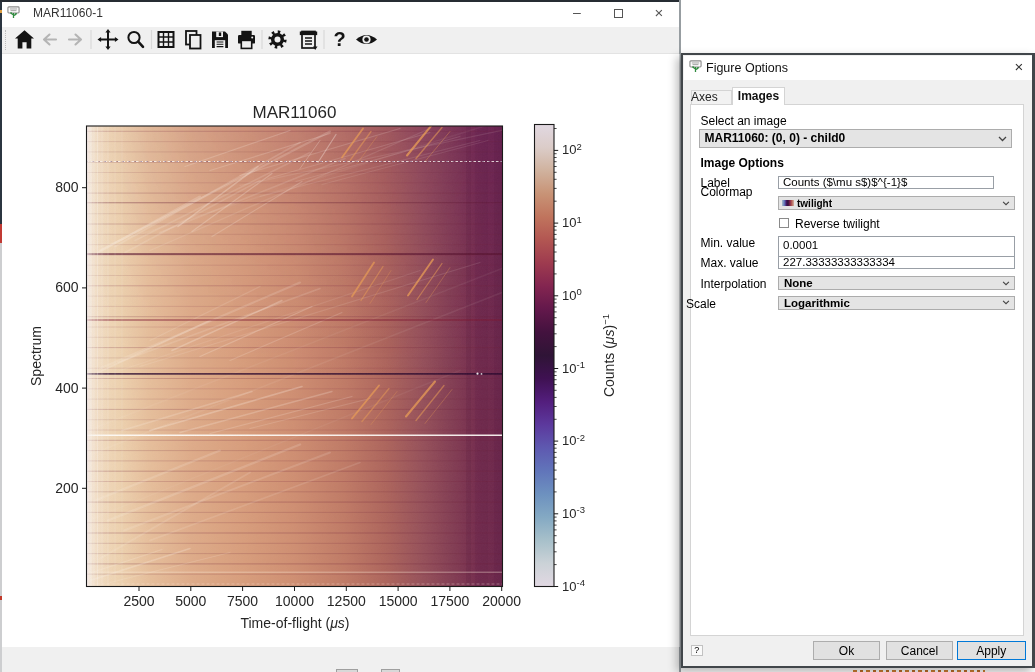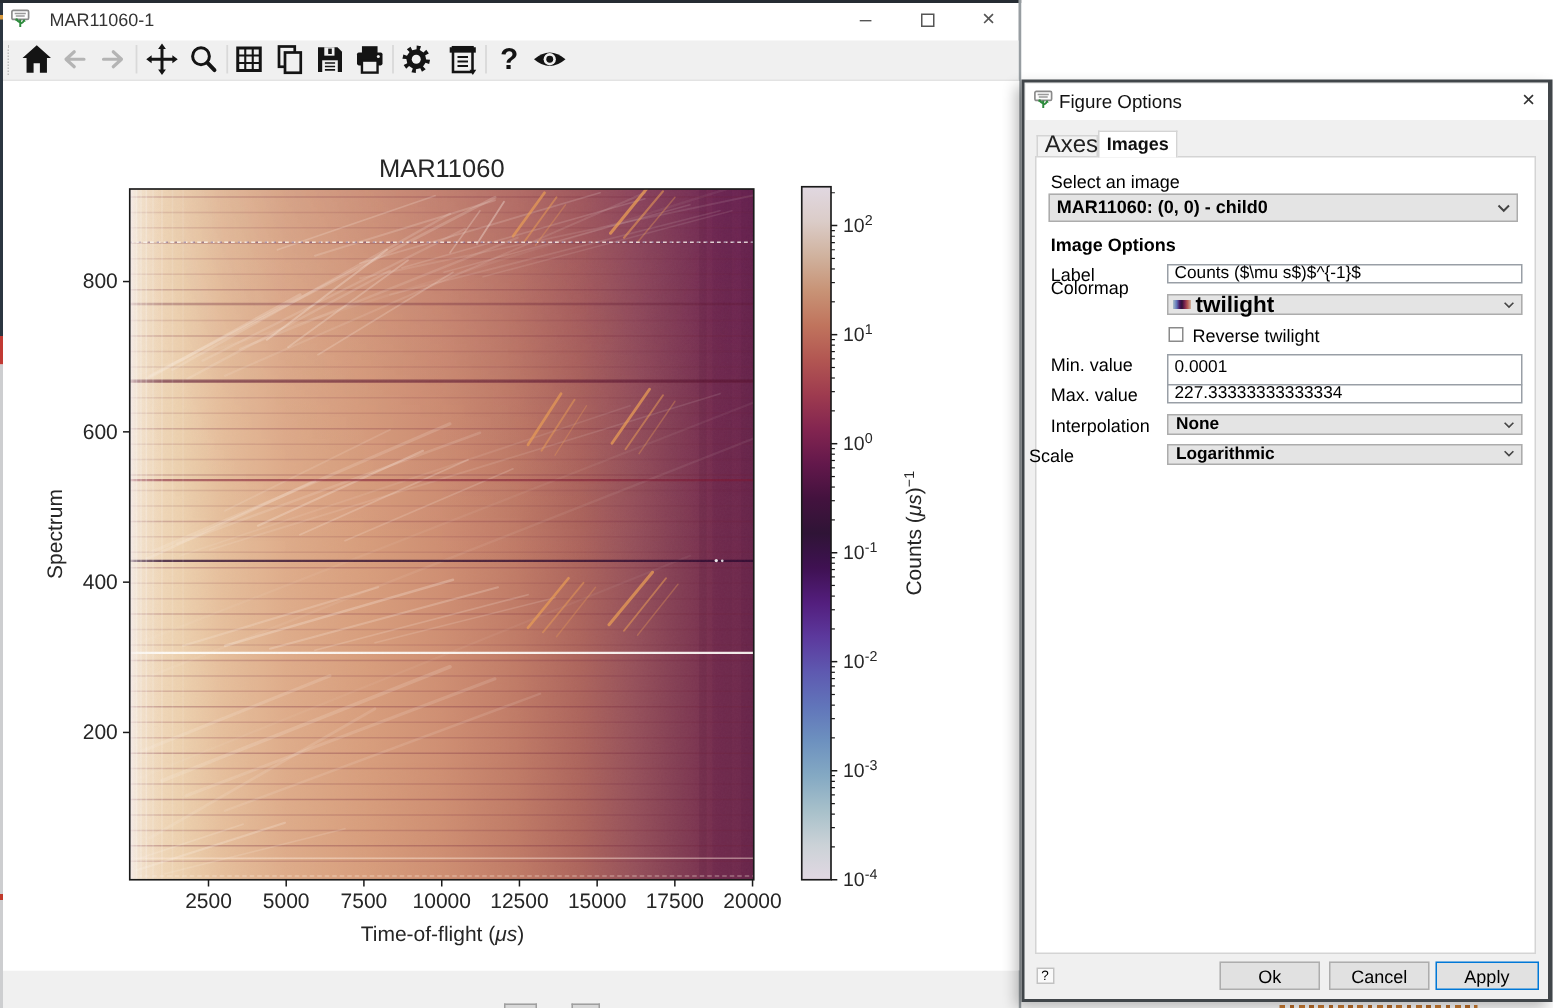--- a/index.html
+++ b/index.html
@@ -389,37 +389,37 @@
 <svg style="position:absolute;left:689px;top:60px" width="13" height="13" viewBox="0 0 14 14">
     <rect x="1" y="1" width="12" height="6.5" rx="1" fill="#fdfdfd" stroke="#8a8a8a" stroke-width="1.2"></rect>
     <path d="M3 3.2 H11 M3.8 5 H10.2" stroke="#9a9a9a" stroke-width="1"></path>
     <path d="M7 7.5 C7 9.5 7 11.5 7 13 M7 9.5 C5.5 9 4.5 8 4.2 6.8 M7 10.5 C8.6 10 9.6 9 9.9 7.6" fill="none" stroke="#2e8b3d" stroke-width="1.4"></path>
     <path d="M4.2 6.8 L3.2 8.2 L5.4 8.4 Z M9.9 7.6 L11 9 L8.8 9.2 Z" fill="#2e8b3d"></path>
   </svg>
 <div class="abs" style="left:706px;top:61px;font-size:12.5px;color:#111">Figure Options</div>
 <div class="abs" style="left:1012px;top:59px;width:14px;height:16px;color:#333;font-size:15px;text-align:center;line-height:16px">×</div>
 
 <div class="abs" style="left:691px;top:89.5px;width:41px;height:14px;background:#f2f2f2;border:1px solid #d4d4d4;border-bottom:none"></div>
-<div class="abs" style="left:691px;top:89.5px;width:41px;height:14px;font-size:16px;color:#222;text-align:right;line-height:14px">Axes</div>
+<div class="abs" style="left:691px;top:89.5px;width:41px;height:14px;font-size:12px;color:#222;text-align:left;line-height:14px">Axes</div>
 <div class="abs" style="left:690px;top:103.5px;width:333.5px;height:532px;background:#fff;border:1px solid #d4d4d4"></div>
 <div class="abs" style="left:732px;top:87px;width:53px;height:17.5px;background:#fff;border:1px solid #d4d4d4;border-bottom:none"></div>
 <div class="abs" style="left:732px;top:89px;width:53px;height:14px;font-size:12px;font-weight:600;color:#111;text-align:center;line-height:14px">Images</div>
 
 <div class="lbl" style="left:700.5px;top:113.5px">Select an image</div>
 <div class="cmb" style="left:698.5px;top:128.5px;width:313.5px;height:19px">MAR11060: (0, 0) - child0</div>
 <svg style="position:absolute;left:998px;top:135.5px" width="9" height="6" viewBox="0 0 9 6">
     <path d="M1 1 L4.5 4.5 L8 1" fill="none" stroke="#444" stroke-width="1.3"></path>
   </svg>
 <div class="lbl" style="left:700.5px;top:156px;font-weight:700">Image Options</div>
 
 <div class="lbl" style="left:700.5px;top:176px">Label</div>
-<div class="inp" style="left:778px;top:175.6px;width:237px;height:13.8px">Counts ($\mu s$)$^{-1}$</div>
+<div class="inp" style="left:778px;top:175.6px;width:216px;height:13.8px">Counts ($\mu s$)$^{-1}$</div>
 
 <div class="lbl" style="left:700.5px;top:185px">Colormap</div>
-<div class="cmb" style="left:778px;top:196.2px;width:237px;height:14px;font-size:15px;padding-left:18px">twilight</div>
+<div class="cmb" style="left:778px;top:196.2px;width:237px;height:14px;font-size:10px;padding-left:18px">twilight</div>
 <svg style="position:absolute;left:782px;top:199.5px" width="12" height="6.5" viewBox="0 0 12 6.5">
     <defs>
       <linearGradient id="sw" x1="0" y1="0" x2="1" y2="0">
         <stop offset="0" stop-color="#a8bfc9"></stop>
         <stop offset="0.2" stop-color="#6175ba"></stop>
         <stop offset="0.38" stop-color="#43125e"></stop>
         <stop offset="0.5" stop-color="#2f1436"></stop>
         <stop offset="0.62" stop-color="#701d4d"></stop>
         <stop offset="0.8" stop-color="#b25652"></stop>
         <stop offset="1" stop-color="#d0b29e"></stop>

